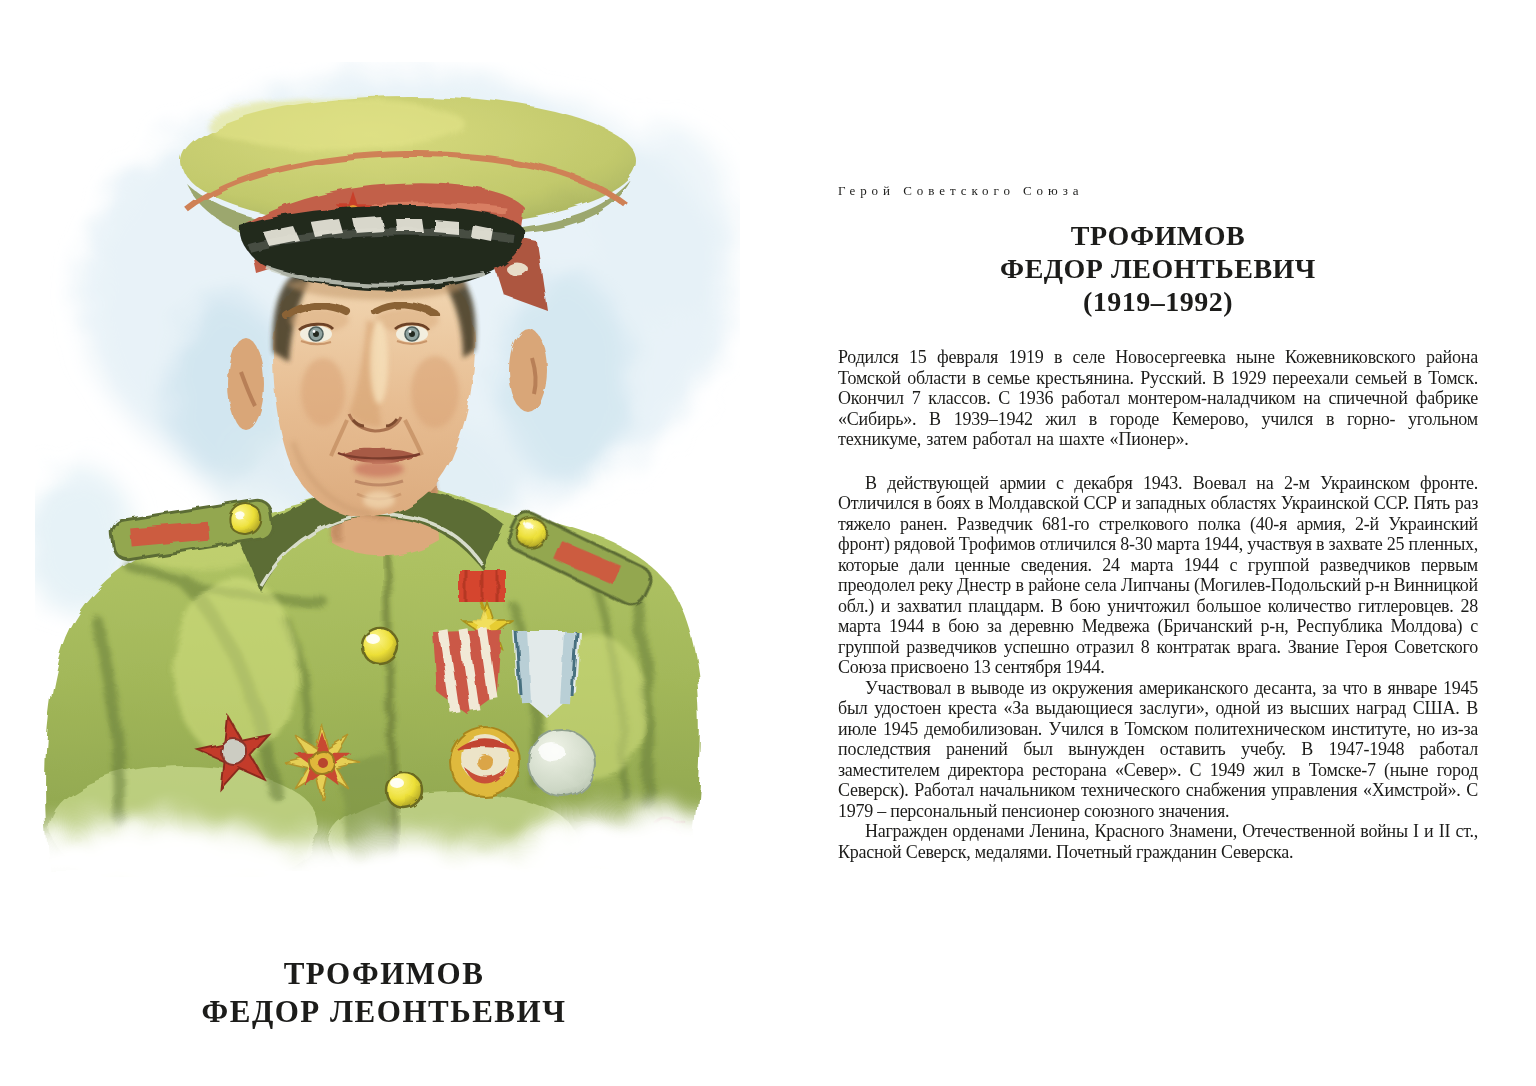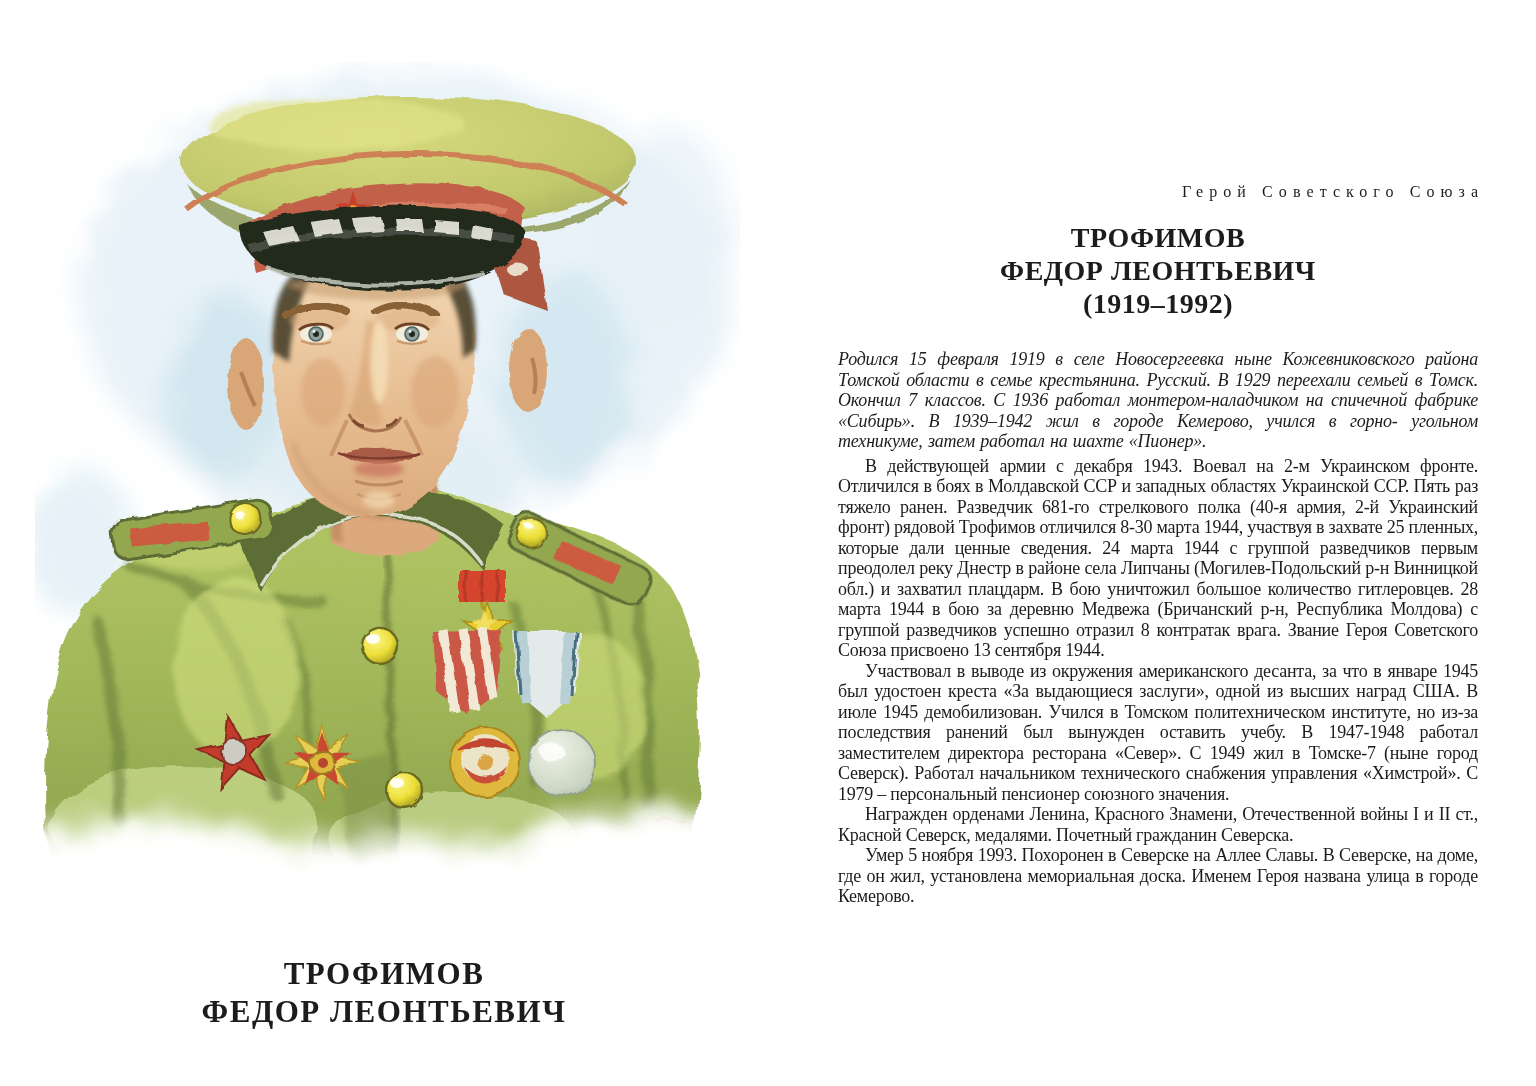--- a/index.html
+++ b/index.html
@@ -22,33 +22,33 @@
   .portrait{position:absolute;left:35px;top:62px;width:705px;height:815px;}
   .caption{
     position:absolute;left:0;top:955px;width:768px;
     text-align:center;font-weight:700;font-size:31px;line-height:38px;
     letter-spacing:1.5px;
   }
 
   
   .rp-content{position:absolute;left:70px;top:0;width:640px;}
   .eyebrow{
-    margin-top:183px;text-align:right;font-size:16px;
+    margin-top:183px;text-align:left;font-size:13px;
     letter-spacing:0.38em;margin-right:-0.38em;white-space:nowrap;
   }
   .bio-title{
     margin-top:20px;text-align:center;font-weight:700;
     font-size:28px;line-height:33px;letter-spacing:0.5px;
   }
   .bio-title div{margin:0;}
   .lead{
-    margin-top:29px;font-style:italic;font-size:18px;line-height:20.5px;
+    margin-top:29px;font-size:18px;line-height:20.5px;
     text-align:justify;letter-spacing:-0.2px;word-spacing:1px;
   }
-  .bio{margin-top:4px;}
+  .bio{margin-top:23px;}
   .bio p{
     margin:0;font-size:18px;line-height:20.5px;text-align:justify;
     text-indent:27px;letter-spacing:-0.25px;
   }
 </style>
 </head>
 <body>
 
 <div class="spread">
 
@@ -351,19 +351,18 @@
         <div>ФЕДОР ЛЕОНТЬЕВИЧ</div>
         <div>(1919–1992)</div>
       </div>
 
       <div class="lead">Родился 15 февраля 1919 в селе Новосергеевка ныне Кожевниковского района Томской области в семье крестьянина. Русский. В 1929 переехали семьей в Томск. Окончил 7 классов. С 1936 работал монтером-наладчиком на спичечной фабрике «Сибирь». В 1939–1942 жил в городе Кемерово, учился в горно- угольном техникуме, затем работал на шахте «Пионер».</div>
 
       <div class="bio">
         <p>В действующей армии с декабря 1943. Воевал на 2-м Украинском фронте. Отличился в боях в Молдавской ССР и западных областях Украинской ССР. Пять раз тяжело ранен. Разведчик 681-го стрелкового полка (40-я армия, 2-й Украинский фронт) рядовой Трофимов отличился 8-30 марта 1944, участвуя в захвате 25 пленных, которые дали ценные сведения. 24 марта 1944 с группой разведчиков первым преодолел реку Днестр в районе села Липчаны (Могилев-Подольский р-н Винницкой обл.) и захватил плацдарм. В бою уничтожил большое количество гитлеровцев. 28 марта 1944 в бою за деревню Медвежа (Бричанский р-н, Республика Молдова) с группой разведчиков успешно отразил 8 контратак врага. Звание Героя Советского Союза присвоено 13 сентября 1944.</p>
         <p>Участвовал в выводе из окружения американского десанта, за что в январе 1945 был удостоен креста «За выдающиеся заслуги», одной из высших наград США. В июле 1945 демобилизован. Учился в Томском политехническом институте, но из-за последствия ранений был вынужден оставить учебу. В 1947-1948 работал заместителем директора ресторана «Север». С 1949 жил в Томске-7 (ныне город Северск). Работал начальником технического снабжения управления «Химстрой». С 1979 – персональный пенсионер союзного значения.</p>
         <p>Награжден орденами Ленина, Красного Знамени, Отечественной войны I и II ст., Красной Северск, медалями. Почетный гражданин Северска.</p>
-        <p>Умер 5 ноября 1993. Похоронен в Северске на Аллее Славы. В Северске, на доме, где он жил, установлена мемориальная доска. Именем Героя названа улица в городе Кемерово.</p>
       </div>
 
     </div>
   </div>
 
 </div>
 
 </body></html>

